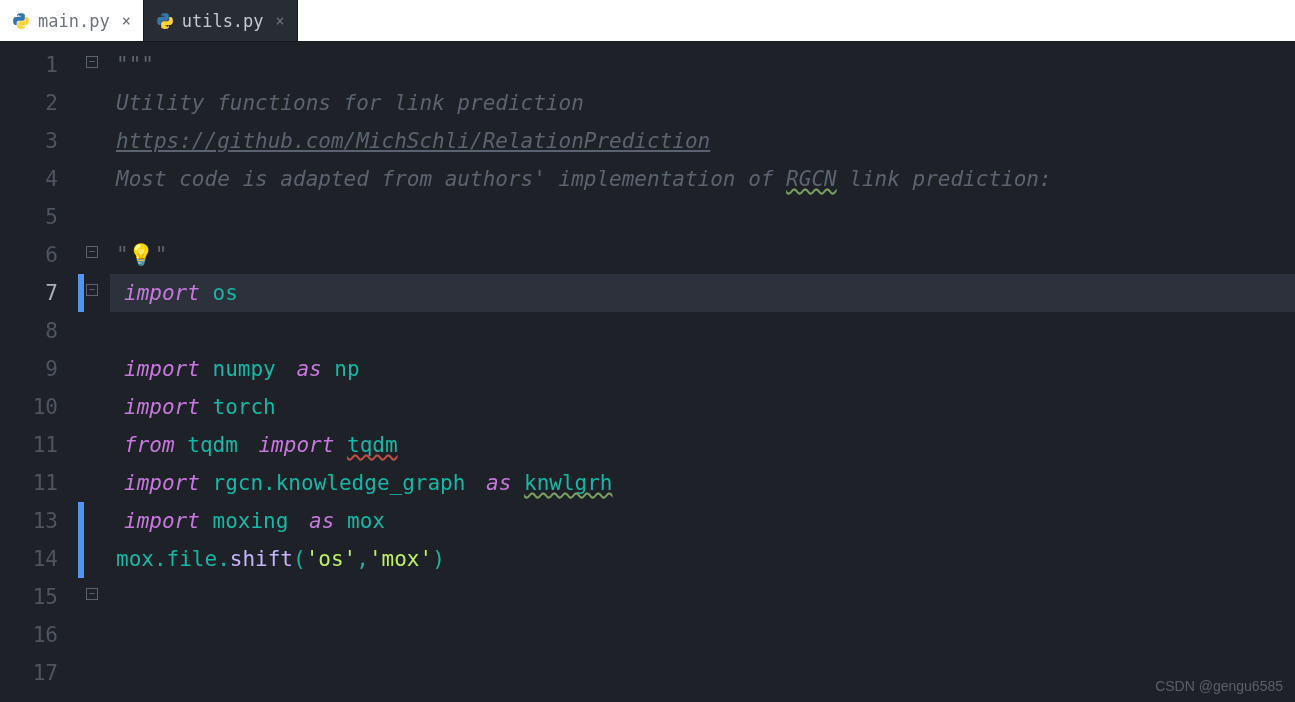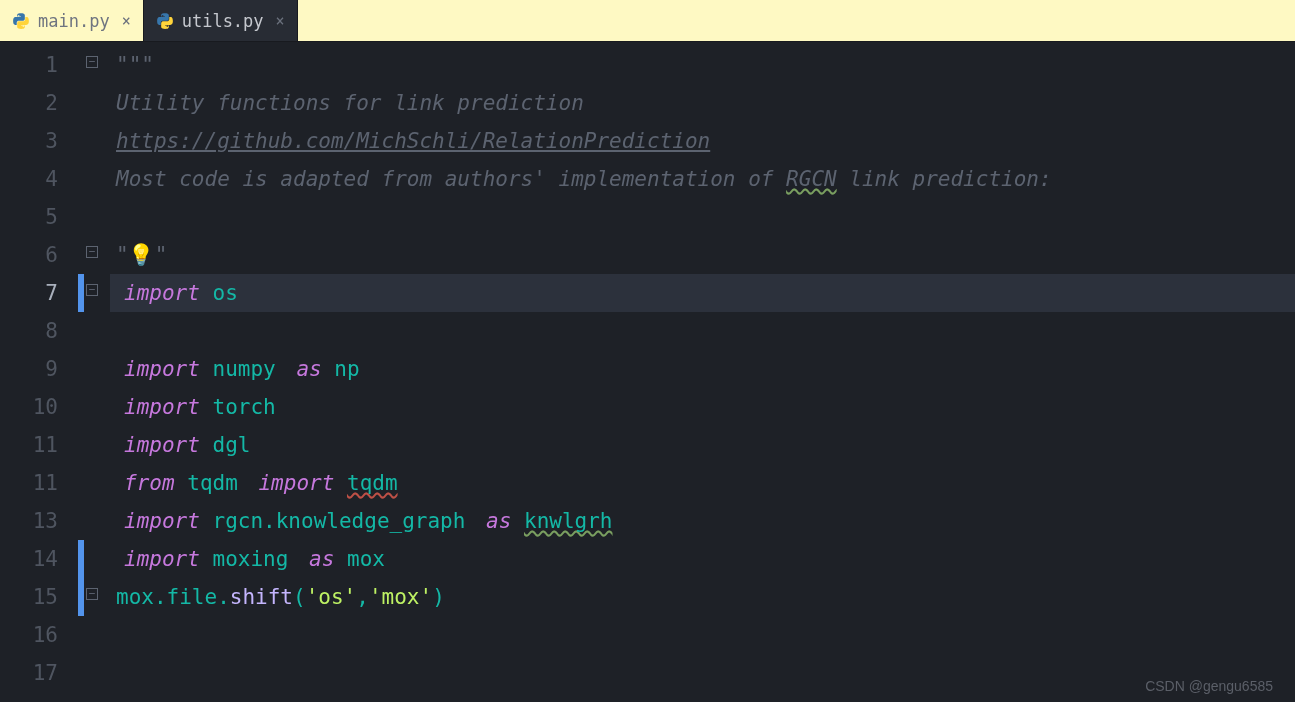--- a/index.html
+++ b/index.html
@@ -7,21 +7,21 @@
   font-family: 'Consolas', 'Monaco', monospace;
   background: #1e2127;
   color: #abb2bf;
   width: 1295px;
   height: 702px;
   overflow: hidden;
   position: relative;
 }
 .tab-bar {
   display: flex;
-  background: #fef9c3;
+  background: #ffffff;
   height: 42px;
   border-bottom: 1px solid #181a1f;
 }
 .tab {
   display: flex;
   align-items: center;
   padding: 0 12px;
   height: 100%;
   gap: 8px;
   cursor: pointer;
@@ -103,21 +103,21 @@
 .c-keyword { color: #c678dd; font-style: italic; margin-left: 8px; }
 .c-ident { color: #14b8a6; }
 .c-string { color: #bef264; }
 .c-func { color: #c4b5fd; }
 .c-wavy-green { text-decoration: underline wavy #7a9f60; text-decoration-skip-ink: none; }
 .c-wavy-red { text-decoration: underline wavy #be5046; text-decoration-skip-ink: none; }
 .bulb { display: inline-block; font-style: normal; }
 .watermark {
   position: absolute;
   bottom: 8px;
-  right: 22px;
+  right: 12px;
   font-size: 14px;
   color: #5b5f68;
   font-family: sans-serif;
 }
 </style>
 </head>
 <body>
 
 <div class="tab-bar">
   <div class="tab">
@@ -174,21 +174,20 @@
     <div class="line"><span class="c-comment">"""</span></div>
     <div class="line"><span class="c-comment">Utility functions for link prediction</span></div>
     <div class="line"><span class="c-url">https://github.com/MichSchli/RelationPrediction</span></div>
     <div class="line"><span class="c-comment">Most code is adapted from authors' implementation of </span><span class="c-comment c-wavy-green">RGCN</span><span class="c-comment"> link prediction:</span></div>
     <div class="line"></div>
     <div class="line"><span class="c-comment">"</span><span class="bulb">💡</span><span class="c-comment">"</span></div>
     <div class="line current"><div class="change-mark"></div><span class="c-keyword">import</span> <span class="c-ident">os</span></div>
     <div class="line"></div>
     <div class="line"><span class="c-keyword">import</span> <span class="c-ident">numpy</span> <span class="c-keyword">as</span> <span class="c-ident">np</span></div>
     <div class="line"><span class="c-keyword">import</span> <span class="c-ident">torch</span></div>
-    <div class="line"><span class="c-keyword">import</span> <span class="c-ident">dgl</span></div>
     <div class="line"><span class="c-keyword">from</span> <span class="c-ident">tqdm</span> <span class="c-keyword">import</span> <span class="c-ident c-wavy-red">tqdm</span></div>
     <div class="line"><span class="c-keyword">import</span> <span class="c-ident">rgcn.knowledge_graph</span> <span class="c-keyword">as</span> <span class="c-ident c-wavy-green">knwlgrh</span></div>
     <div class="line"><div class="change-mark"></div><span class="c-keyword">import</span> <span class="c-ident">moxing</span> <span class="c-keyword">as</span> <span class="c-ident">mox</span></div>
     <div class="line"><div class="change-mark"></div><span class="c-ident">mox.file.</span><span class="c-func">shift</span><span class="c-ident">(</span><span class="c-string">'os'</span><span class="c-ident">,</span><span class="c-string">'mox'</span><span class="c-ident">)</span></div>
     <div class="line"></div>
   </div>
 </div>
 
 <div class="watermark">CSDN @gengu6585</div>
 

